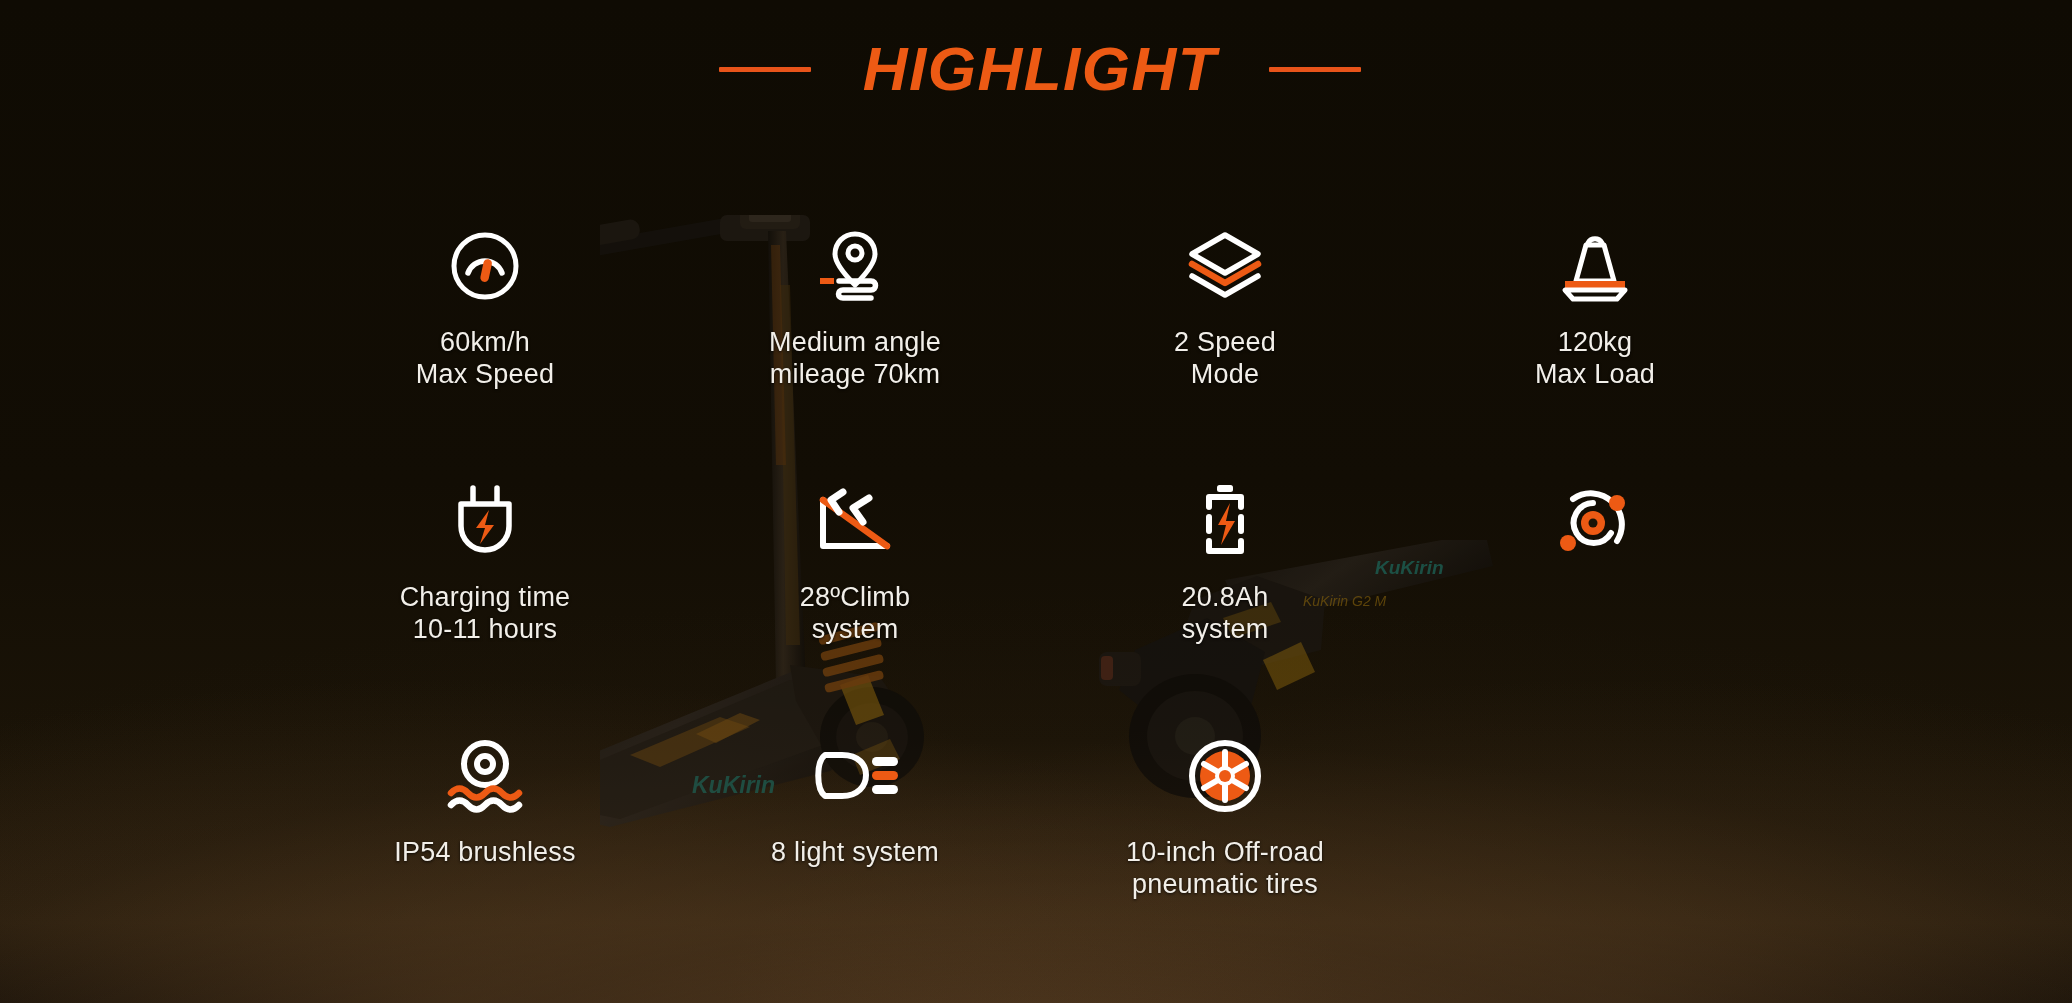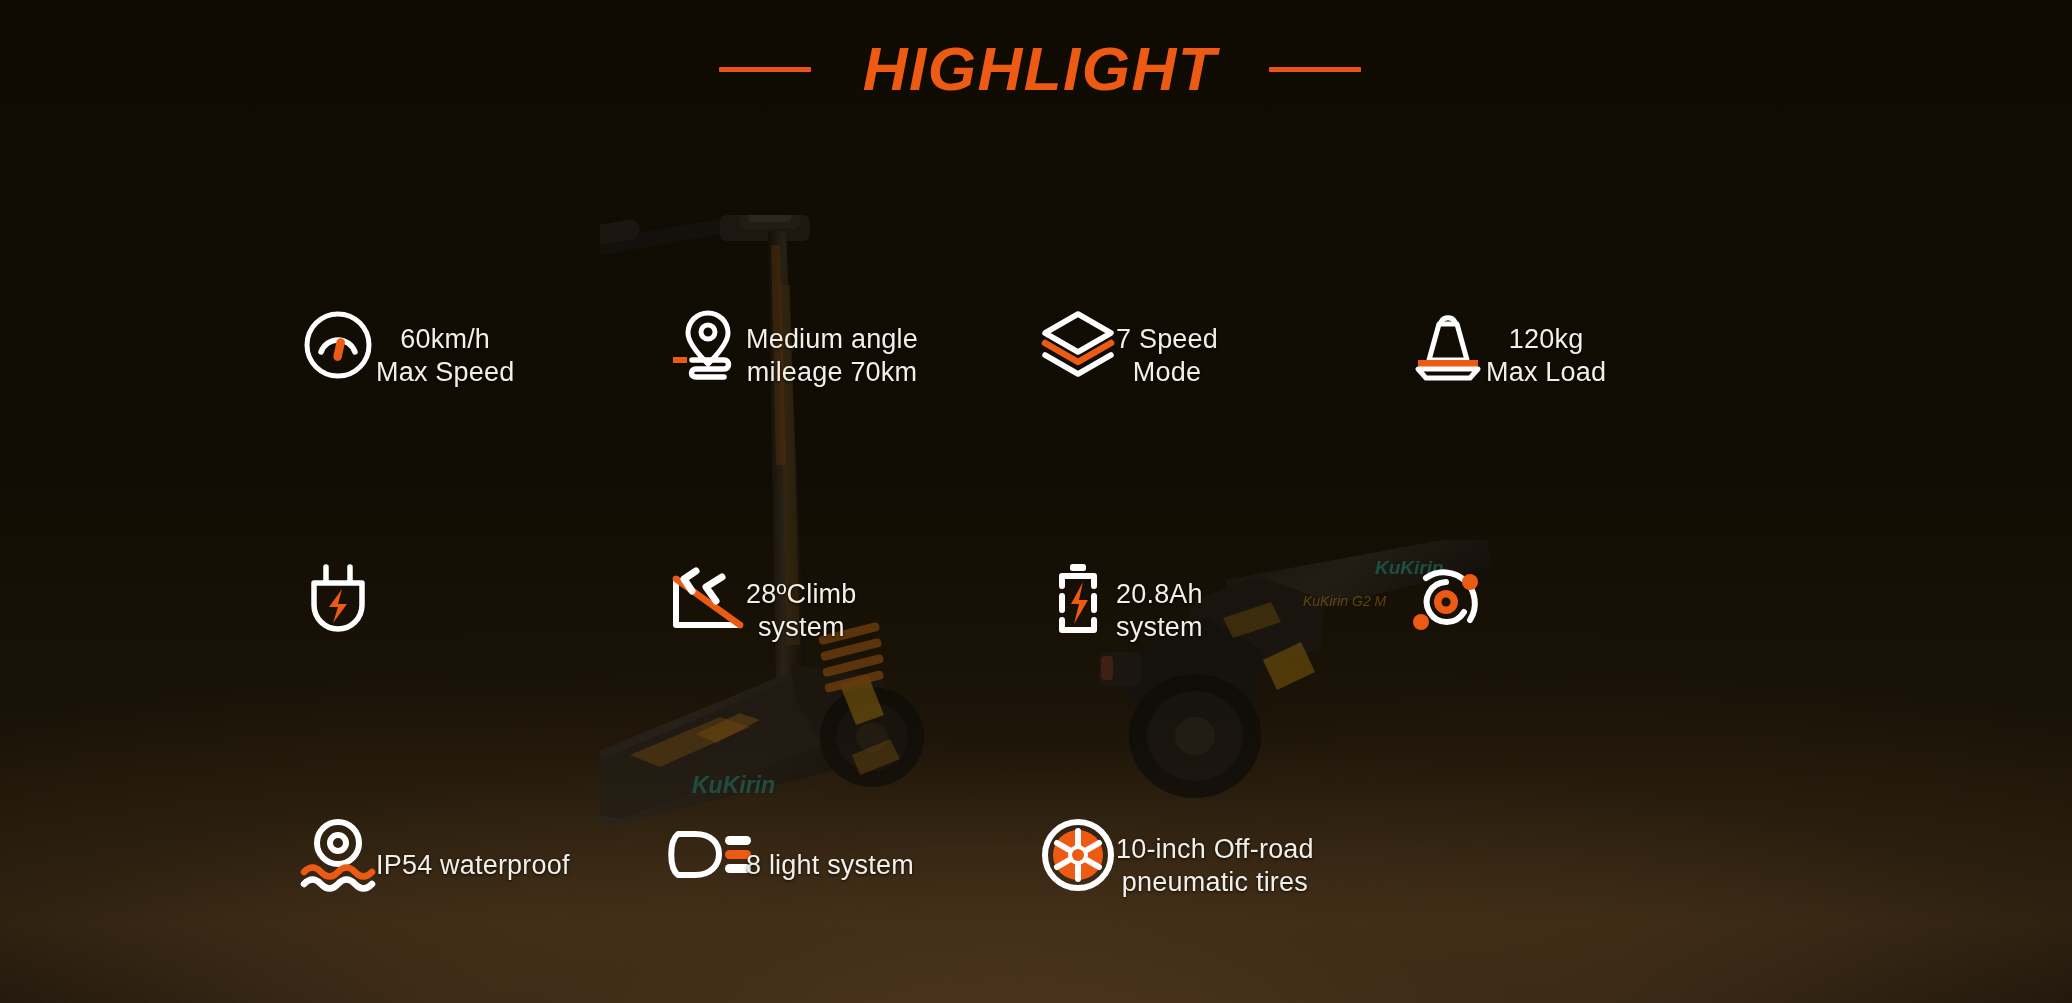--- a/index.html
+++ b/index.html
@@ -64,20 +64,21 @@
     top: 228px;
     width: 1480px;
     display: grid;
     grid-template-columns: repeat(4, 1fr);
     grid-auto-rows: 255px;
     column-gap: 0px;
   }
   .feature {
     position: relative;
     display: flex;
+    flex-direction: column;
     align-items: center;
     justify-content: flex-start;
   }
   .icon-box {
     width: 76px;
     height: 76px;
     display: flex;
     align-items: center;
     justify-content: center;
     margin-bottom: 22px;
@@ -200,21 +201,21 @@
     </div>
 
     <div class="feature">
       <div class="icon-box">
         <svg width="82" height="74" viewBox="0 0 82 74">
           <path d="M41 6 L74 25 L41 44 L8 25 Z" fill="none" stroke="#fff" stroke-width="5.5" stroke-linejoin="round"></path>
           <path d="M8 35 L41 54 L74 35" fill="none" stroke="#ED5A14" stroke-width="6.5" stroke-linejoin="round" stroke-linecap="round"></path>
           <path d="M8 47 L41 66 L74 47" fill="none" stroke="#fff" stroke-width="5.5" stroke-linejoin="round" stroke-linecap="round"></path>
         </svg>
       </div>
-      <div class="feature-label">7 Speed
+      <div class="feature-label">2 Speed
 Mode</div>
     </div>
 
     <div class="feature">
       <div class="icon-box">
         <svg width="78" height="74" viewBox="0 0 78 74">
           <path d="M32 14 A8 8 0 0 1 46 14" fill="none" stroke="#fff" stroke-width="5" stroke-linecap="round"></path>
           <path d="M30 16 L48 16 L58 52 L20 52 Z" fill="none" stroke="#fff" stroke-width="5" stroke-linejoin="round"></path>
           <rect x="9" y="52" width="60" height="7.5" fill="#ED5A14"></rect>
           <path d="M9 61 L69 61 L61 70 L17 70 Z" fill="none" stroke="#fff" stroke-width="5" stroke-linejoin="round"></path>
@@ -226,20 +227,22 @@
 
     <div class="feature">
       <div class="icon-box">
         <svg width="72" height="74" viewBox="0 0 72 74">
           <line x1="24" y1="4" x2="24" y2="18" stroke="#fff" stroke-width="5.5" stroke-linecap="round"></line>
           <line x1="48" y1="4" x2="48" y2="18" stroke="#fff" stroke-width="5.5" stroke-linecap="round"></line>
           <path d="M12 20 L60 20 L60 42 A24 24 0 0 1 12 42 Z" fill="none" stroke="#fff" stroke-width="5.5" stroke-linejoin="round"></path>
           <path d="M40 26 L27 44 L36 44 L31 60 L45 41 L36 41 Z" fill="#ED5A14"></path>
         </svg>
       </div>
+      <div class="feature-label">Charging time
+10-11 hours</div>
     </div>
 
     <div class="feature">
       <div class="icon-box">
         <svg width="88" height="74" viewBox="0 0 88 74">
           <path d="M12 16 L12 62 L76 62" fill="none" stroke="#fff" stroke-width="6" stroke-linecap="round" stroke-linejoin="round"></path>
           <line x1="12" y1="16" x2="76" y2="62" stroke="#ED5A14" stroke-width="6.5" stroke-linecap="round"></line>
           <path d="M32 8 L20 16 L28 28" fill="none" stroke="#fff" stroke-width="7" stroke-linecap="round" stroke-linejoin="round"></path>
           <path d="M58 14 L42 24 L52 38" fill="none" stroke="#fff" stroke-width="7" stroke-linecap="round" stroke-linejoin="round"></path>
         </svg>
@@ -279,21 +282,21 @@
 
     <div class="feature">
       <div class="icon-box">
         <svg width="80" height="76" viewBox="0 0 80 76">
           <circle cx="40" cy="26" r="21" fill="none" stroke="#fff" stroke-width="6"></circle>
           <circle cx="40" cy="26" r="8" fill="none" stroke="#fff" stroke-width="6"></circle>
           <path d="M6 55 q8.5 -9 17 0 t17 0 t17 0 t17 0" fill="none" stroke="#ED5A14" stroke-width="6.5" stroke-linecap="round"></path>
           <path d="M6 67 q8.5 -9 17 0 t17 0 t17 0 t17 0" fill="none" stroke="#fff" stroke-width="6.5" stroke-linecap="round"></path>
         </svg>
       </div>
-      <div class="feature-label">IP54 waterproof</div>
+      <div class="feature-label">IP54 brushless</div>
     </div>
 
     <div class="feature">
       <div class="icon-box">
         <svg width="86" height="62" viewBox="0 0 86 62">
           <path d="M13 10 L30 10 C47 10 54 20 54 30 C54 41 46 51 30 51 L13 51 C4 44 4 17 13 10 Z" fill="none" stroke="#fff" stroke-width="6" stroke-linejoin="round"></path>
           <rect x="60" y="12" width="26" height="9" rx="4.5" fill="#FFFFFF"></rect>
           <rect x="60" y="26" width="26" height="9" rx="4.5" fill="#ED5A14"></rect>
           <rect x="60" y="40" width="26" height="9" rx="4.5" fill="#FFFFFF"></rect>
         </svg>

